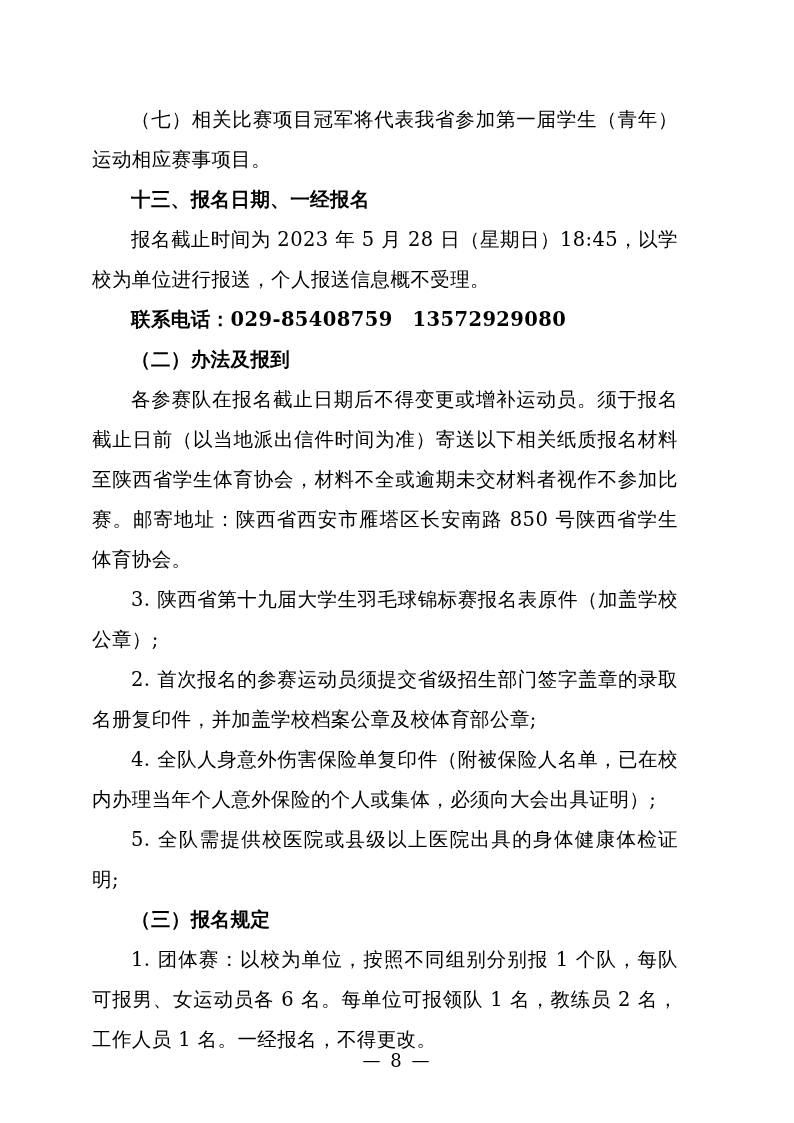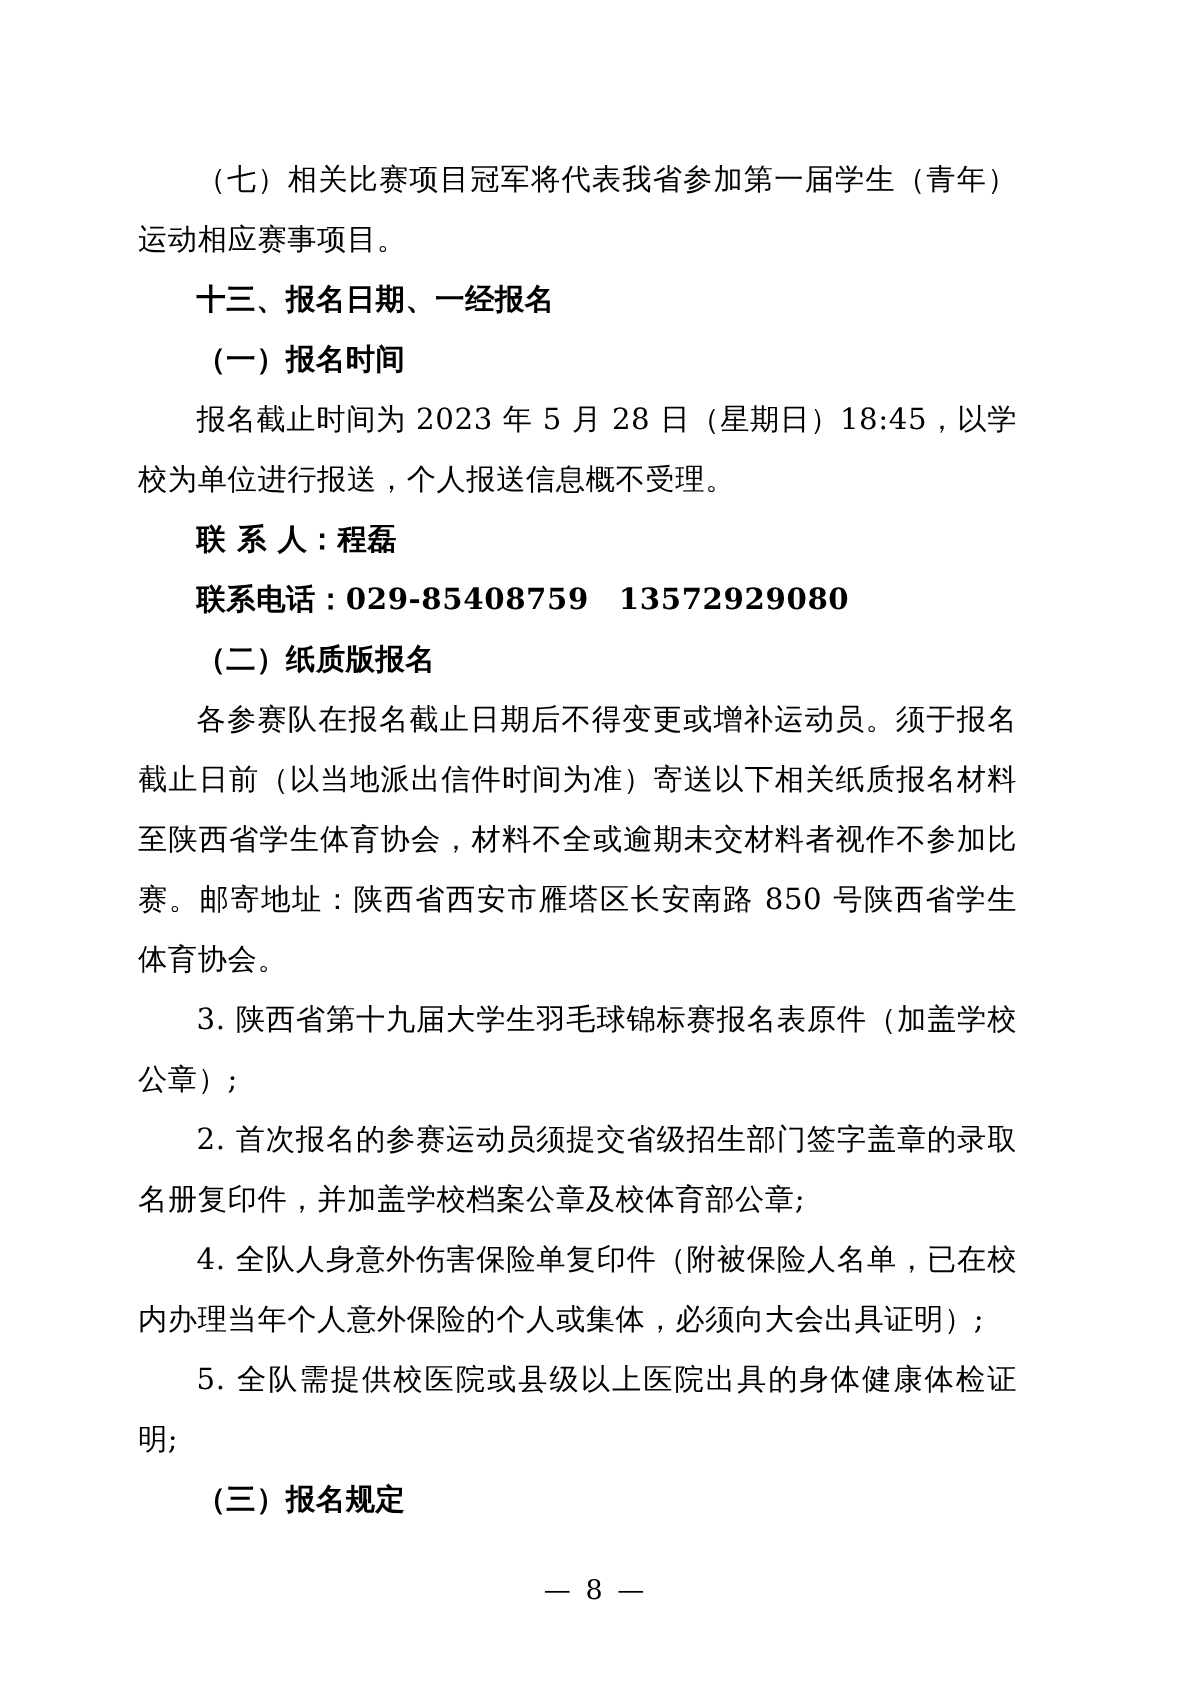--- a/index.html
+++ b/index.html
@@ -65,28 +65,27 @@
   }
 </style>
 </head>
 <body>
 
 <div class="page">
   <div class="doc-body">
 
     <p class="indent">（七）相关比赛项目冠军将代表我省参加第一届学生（青年）运动相应赛事项目。</p>
     <p class="heading">十三、报名日期、一经报名</p>
-    <p class="subheading">（一）报名时间</p>
     <p class="indent">报名截止时间为 2023 年 5 月 28 日（星期日）18:45，以学校为单位进行报送，个人报送信息概不受理。</p>
-    <p class="contact-line">联 系 人：程磊</p>
     <p class="contact-line">联系电话：029-85408759　13572929080</p>
-    <p class="subheading">（二）纸质版报名</p>
+    <p class="subheading">（二）办法及报到</p>
     <p class="indent">各参赛队在报名截止日期后不得变更或增补运动员。须于报名截止日前（以当地派出信件时间为准）寄送以下相关纸质报名材料至陕西省学生体育协会，材料不全或逾期未交材料者视作不参加比赛。邮寄地址：陕西省西安市雁塔区长安南路 850 号陕西省学生体育协会。</p>
     <p class="numlist">3. 陕西省第十九届大学生羽毛球锦标赛报名表原件（加盖学校公章）;</p>
     <p class="numlist">2. 首次报名的参赛运动员须提交省级招生部门签字盖章的录取名册复印件，并加盖学校档案公章及校体育部公章;</p>
     <p class="numlist">4. 全队人身意外伤害保险单复印件（附被保险人名单，已在校内办理当年个人意外保险的个人或集体，必须向大会出具证明）;</p>
     <p class="numlist">5. 全队需提供校医院或县级以上医院出具的身体健康体检证明;</p>
     <p class="subheading">（三）报名规定</p>
+    <p class="numlist">1. 团体赛：以校为单位，按照不同组别分别报 1 个队，每队可报男、女运动员各 6 名。每单位可报领队 1 名，教练员 2 名，工作人员 1 名。一经报名，不得更改。</p>
 
   </div>
 </div>
 
 <div class="footer">— 8 —</div>
 
 </body></html>

